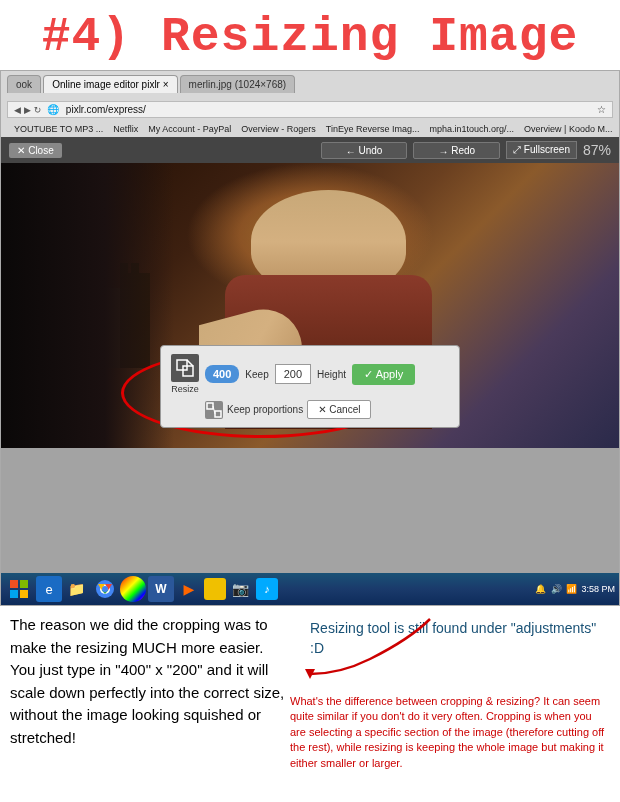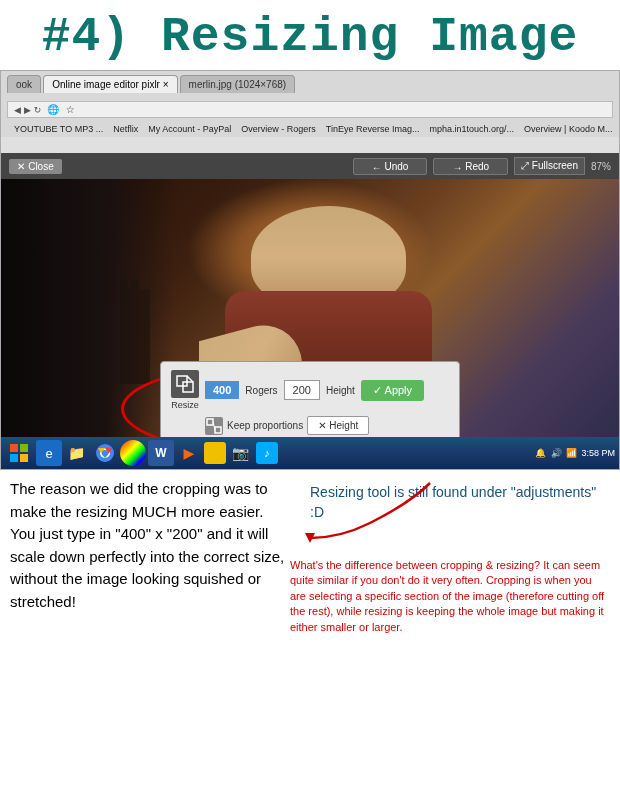--- a/index.html
+++ b/index.html
@@ -11,21 +11,21 @@
       overflow-x: hidden;
     }
 
     
     .page-title {
       font-family: 'Courier New', Courier, monospace;
       font-size: 48px;
       font-weight: bold;
       text-align: center;
       padding: 10px 10px 6px;
-      color: #0f766e;
+      color: #ef4444;
       letter-spacing: 1px;
     }
 
     
     .browser-container {
       width: 100%;
       background: #e0e0e0;
       border: 1px solid #aaa;
       position: relative;
     }
@@ -102,23 +102,22 @@
       white-space: nowrap;
       font-size: 9px;
       color: #222;
       padding: 1px 3px;
     }
 
     
     .editor-area {
       background: #a3a3a3;
       position: relative;
-      height: 284px;
+      height: 436px;
       overflow: hidden;
-      margin-top: 16px;
     }
 
     
     .editor-toolbar {
       background: #444;
       display: flex;
       align-items: center;
       justify-content: space-between;
       padding: 4px 8px;
       color: #fff;
@@ -144,37 +143,37 @@
     .toolbar-right {
       display: flex;
       align-items: center;
       gap: 6px;
     }
 
     .toolbar-btn {
       background: #555;
       color: #fff;
       border: 1px solid #777;
-      padding: 2px 18px;
+      padding: 2px 24px;
       font-size: 10px;
       border-radius: 2px;
       cursor: pointer;
     }
 
     .fullscreen-btn {
       background: #555;
       border: 1px solid #777;
       color: #fff;
       padding: 2px 6px;
       font-size: 10px;
       cursor: pointer;
     }
 
     .zoom-indicator {
-      font-size: 10px;
+      font-size: 14px;
       color: #ccc;
     }
 
     
     .canvas-area {
       position: relative;
       width: 100%;
       height: 285px;
       background: #1a1a1a;
       display: flex;
@@ -238,21 +237,21 @@
       color: #333;
       text-align: center;
     }
 
     .width-box {
       background: #4a90d9;
       color: #fff;
       padding: 3px 8px;
       font-size: 11px;
       font-weight: bold;
-      border-radius: 0;
+      border-radius: 8px;
     }
 
     .field-label {
       font-size: 10px;
       color: #333;
     }
 
     .height-box {
       background: #fff;
       border: 1px solid #999;
@@ -409,20 +408,21 @@
       <div class="tab">merlin.jpg (1024×768)</div>
     </div>
 
     <div class="browser-address-bar">
       <div class="nav-btns">
         <span>◀</span>
         <span>▶</span>
         <span>↻</span>
       </div>
       <span>🌐</span>
+      <span class="address-text">pixlr.com/express/</span>
       <span>☆</span>
     </div>
 
     <div class="bookmarks-bar">
       <span class="bookmark-item">YOUTUBE TO MP3 ...</span>
       <span class="bookmark-item">Netflix</span>
       <span class="bookmark-item">My Account - PayPal</span>
       <span class="bookmark-item">Overview - Rogers</span>
       <span class="bookmark-item">TinEye Reverse Imag...</span>
       <span class="bookmark-item">mpha.in1touch.org/...</span>
@@ -488,35 +488,35 @@
               <div class="resize-icon">
                 <svg width="18" height="18" viewBox="0 0 18 18">
                     <rect x="1" y="1" width="10" height="10" fill="none" stroke="#fff" stroke-width="1.5"></rect>
                     <rect x="7" y="7" width="10" height="10" fill="none" stroke="#fff" stroke-width="1.5"></rect>
                     <line x1="11" y1="1" x2="17" y2="7" stroke="#fff" stroke-width="1.5"></line>
                   </svg>
               </div>
               <span class="resize-label">Resize</span>
             </div>
             <div class="width-box">400</div>
-            <span class="field-label">Rogers</span>
+            <span class="field-label">Keep</span>
             <div class="height-box">200</div>
             <span class="field-label">Height</span>
             <button class="apply-btn">✓ Apply</button>
           </div>
           <div class="proportions-row">
             <div class="prop-icon">
               <svg width="18" height="18" viewBox="0 0 18 18">
                   <rect x="2" y="2" width="6" height="6" fill="none" stroke="#fff" stroke-width="1.5"></rect>
                   <rect x="10" y="10" width="6" height="6" fill="none" stroke="#fff" stroke-width="1.5"></rect>
                   <line x1="8" y1="5" x2="10" y2="13" stroke="#fff" stroke-width="1"></line>
                 </svg>
             </div>
             <span class="field-label">Keep proportions</span>
-            <button class="cancel-btn">✕ Height</button>
+            <button class="cancel-btn">✕ Cancel</button>
           </div>
         </div>
       </div>
     </div>
   </div>
 
   <div class="taskbar">
     <div class="taskbar-btn">
       <svg width="20" height="20" viewBox="0 0 20 20">
         <rect x="1" y="1" width="8" height="8" fill="#f25022"></rect>

